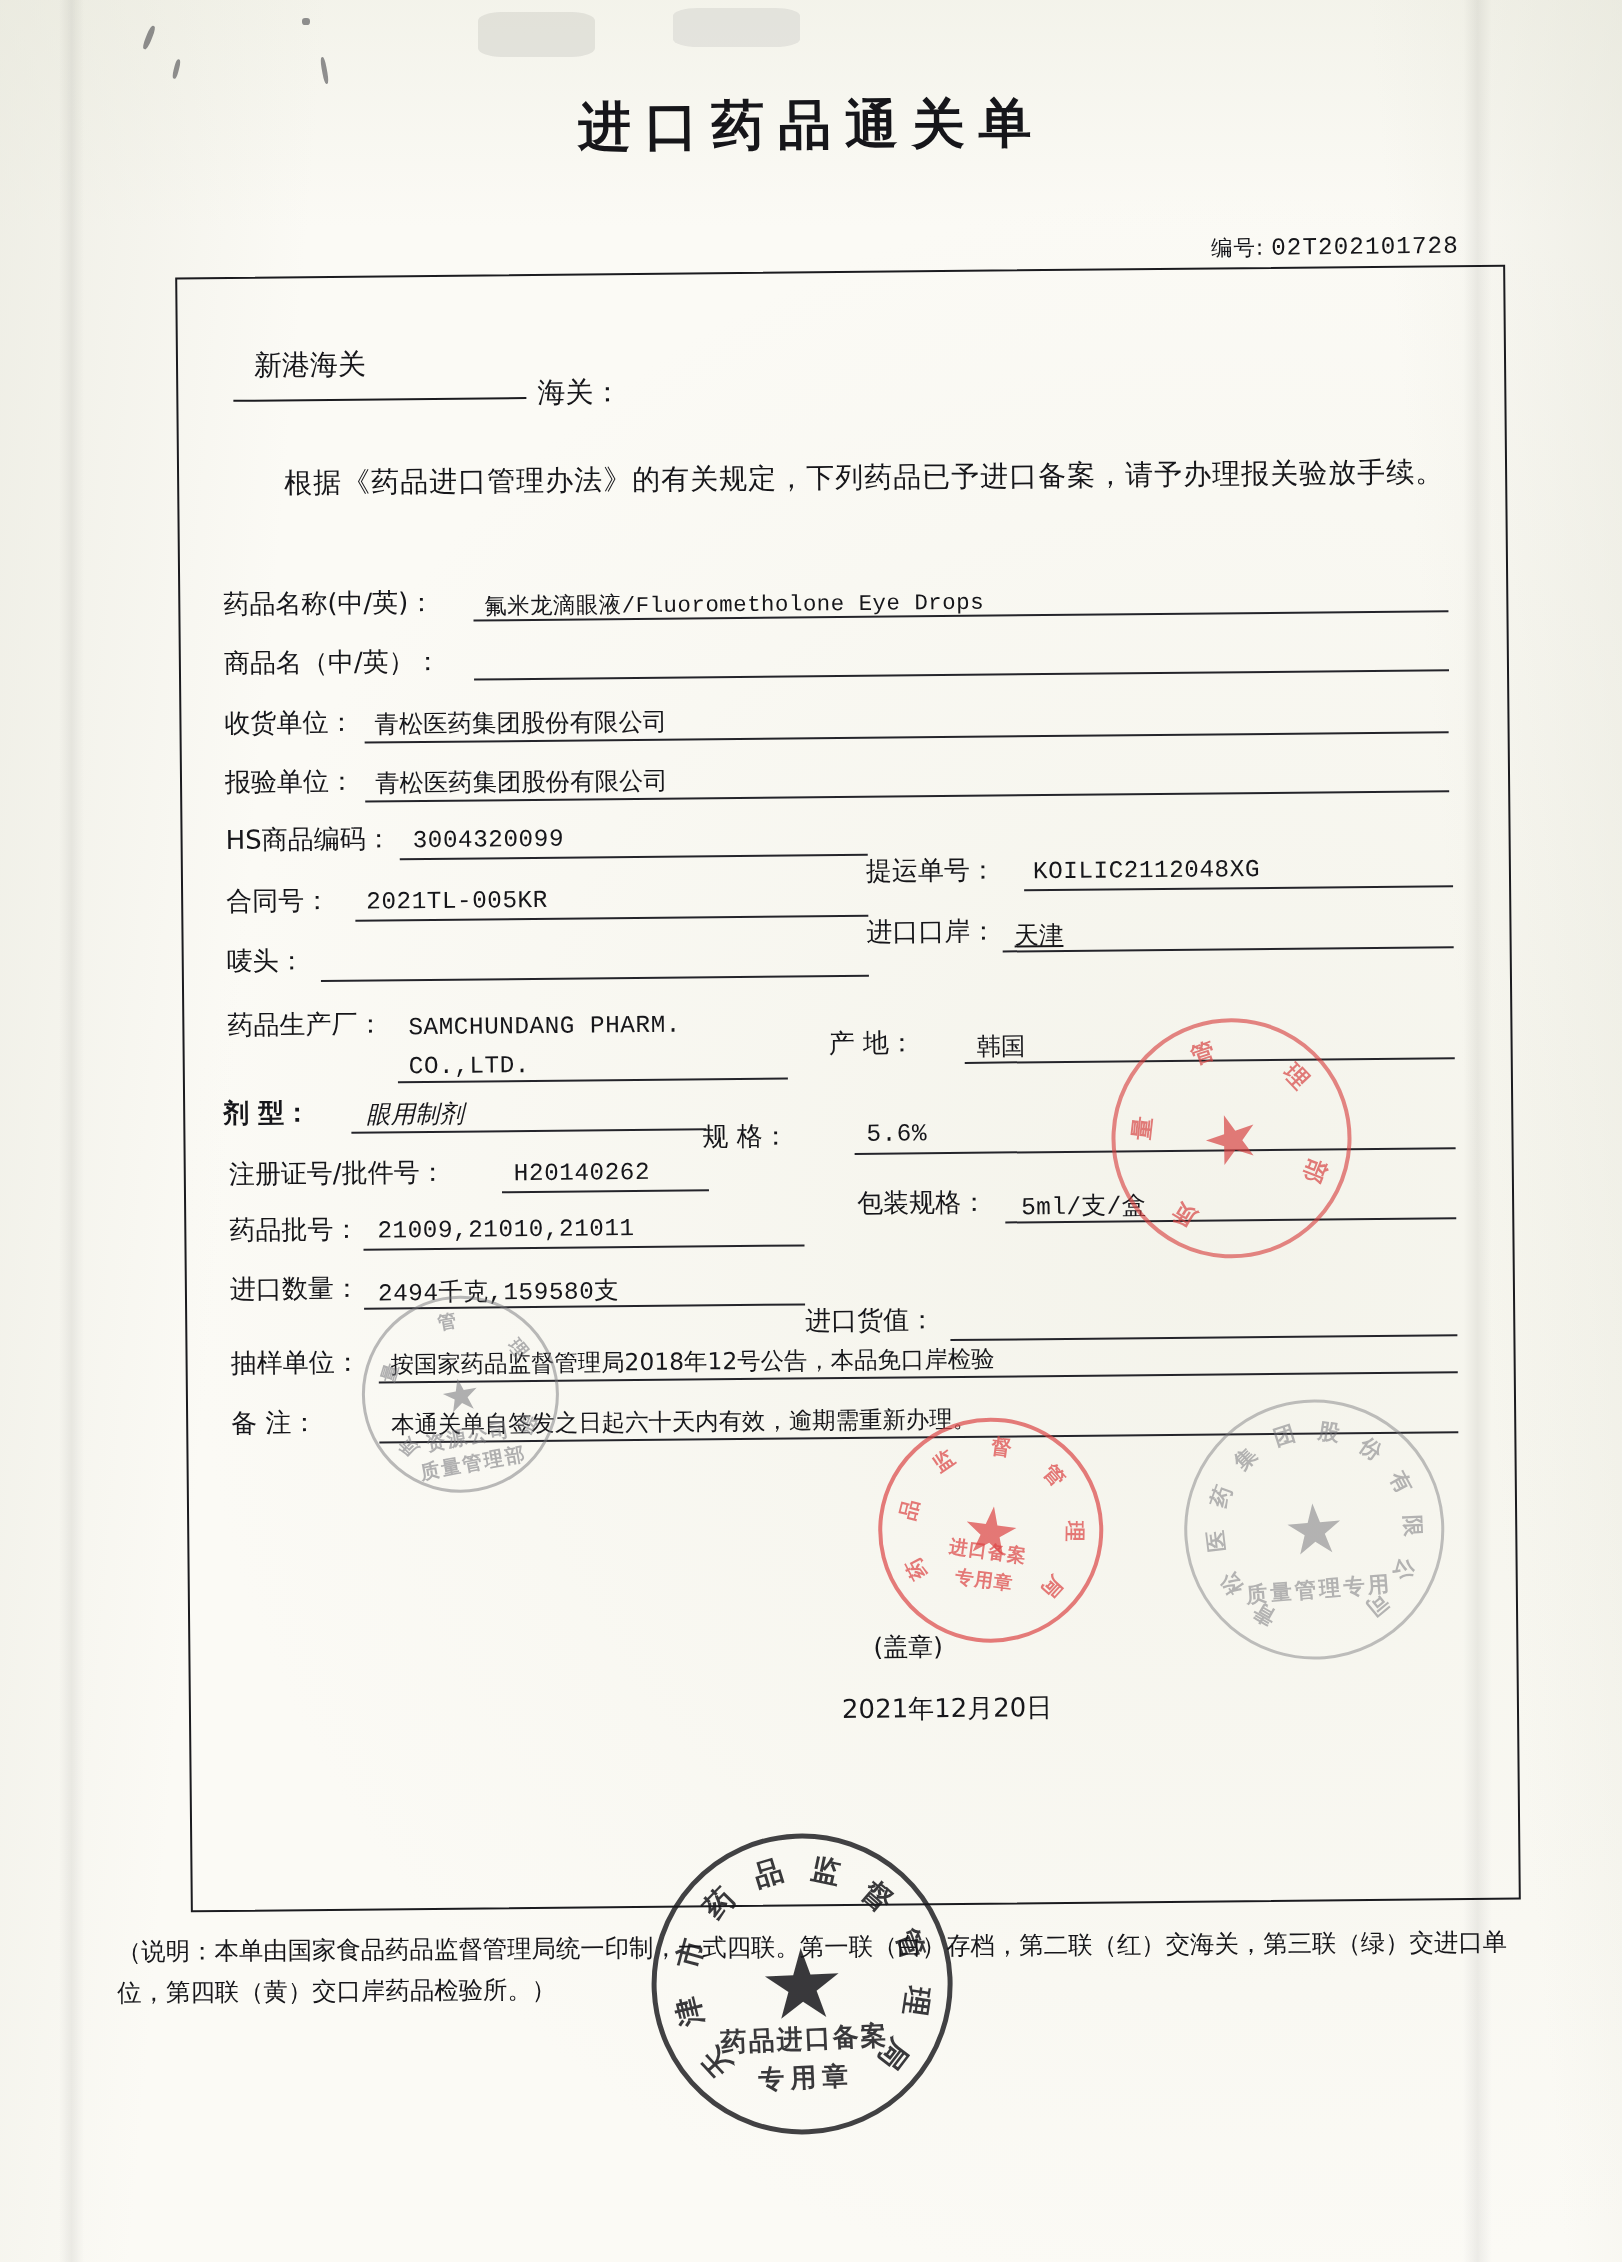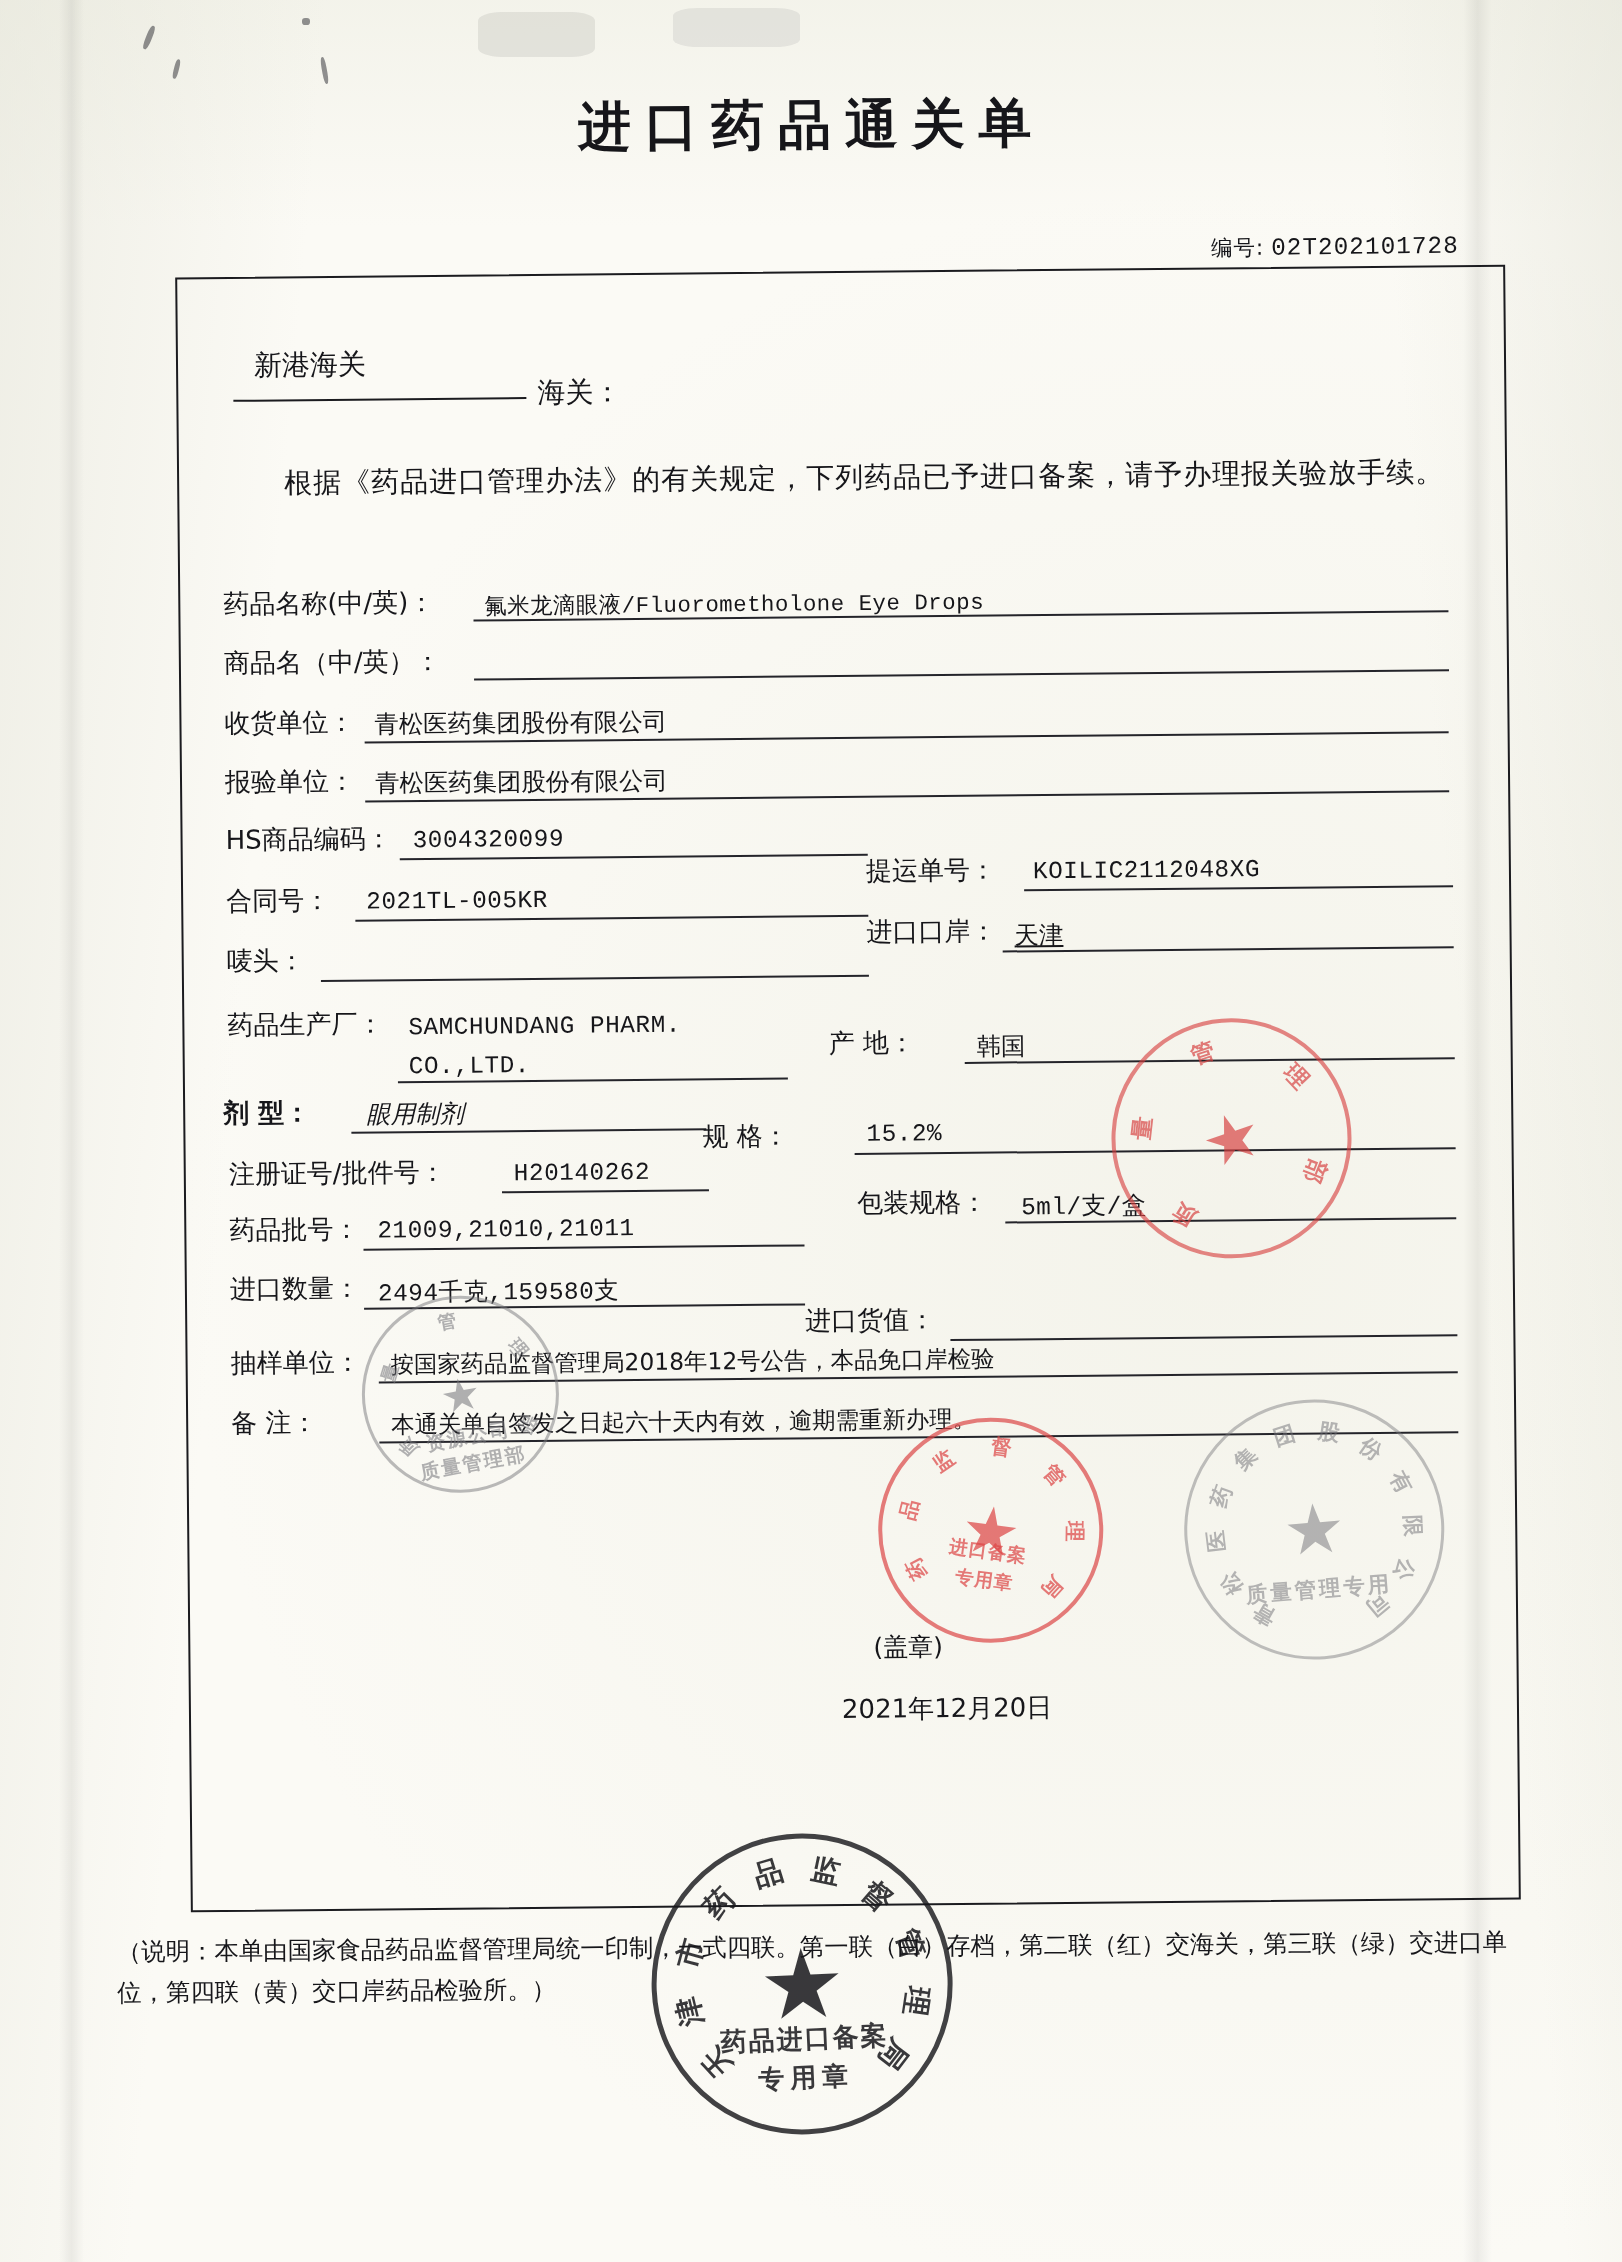--- a/index.html
+++ b/index.html
@@ -351,21 +351,21 @@
       <div class="row" style="left:38px; top:817px;font-weight:bold;">
         <span class="lbl">剂  型：</span>
       </div>
       <div class="fill" style="left:166px; top:854px; width:355px;"></div>
       <div class="val hand" style="left:181px; top:821px;font-style:italic;">眼用制剂</div>
 
       <div class="row" style="left:517px; top:845px;">
         <span class="lbl">规  格：</span>
       </div>
       <div class="fill" style="left:669px; top:880px; width:601px;"></div>
-      <div class="val mono" style="left:681px; top:848px;">15.2%</div>
+      <div class="val mono" style="left:681px; top:848px;">5.6%</div>
 
       <div class="row" style="left:43px; top:878px;">
         <span class="lbl">注册证号/批件号：</span>
       </div>
       <div class="fill" style="left:316px; top:915px; width:207px;"></div>
       <div class="val mono" style="left:328px; top:884px;">H20140262</div>
 
       <div class="row" style="left:671px; top:913px;">
         <span class="lbl">包装规格：</span>
       </div>

